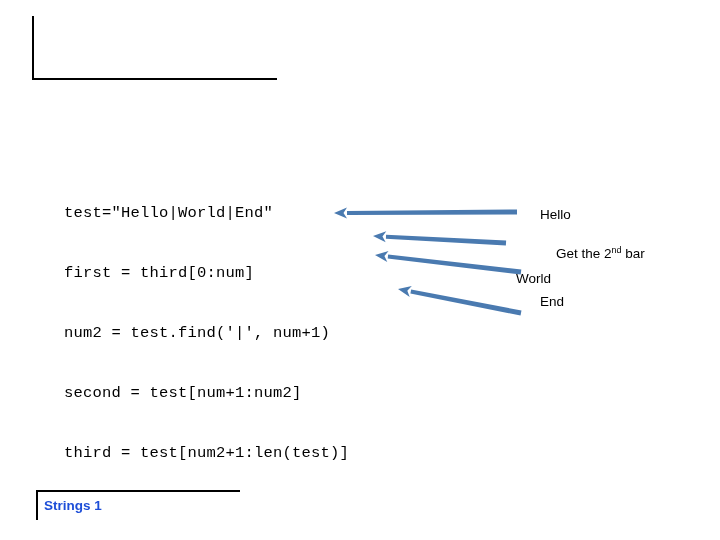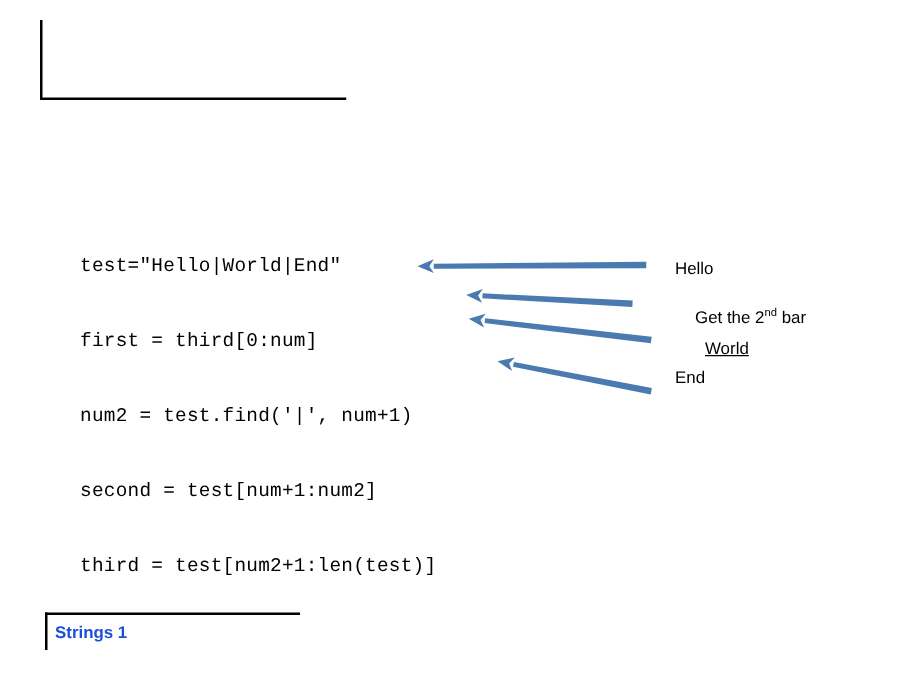--- a/index.html
+++ b/index.html
@@ -65,21 +65,21 @@
   
   .note {
     position: absolute;
     font-family: "Liberation Sans", sans-serif;
     font-size: 13.5px;
     color: #000000;
     white-space: nowrap;
   }
   #note-hello    { left: 540px; top: 207px; }
   #note-getbar   { left: 556px; top: 246px; }
-  #note-world    { left: 564px; top: 271px; text-decoration: underline; }
+  #note-world    { left: 516px; top: 271px; }
   #note-end      { left: 540px; top: 294px; }
   .note sup {
     font-size: 9px;
     vertical-align: super;
     line-height: 0;
   }
 
   
   #arrow-layer {
     position: absolute;

